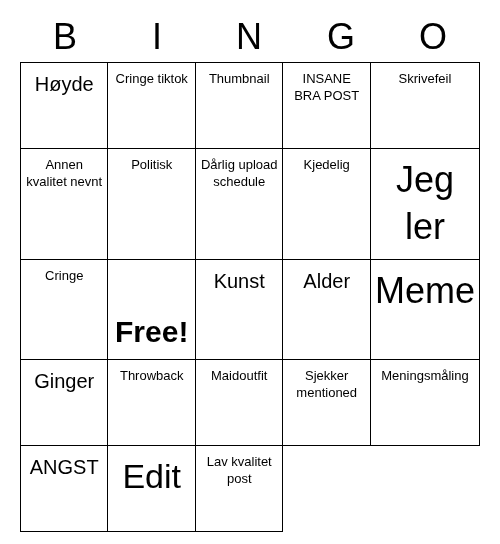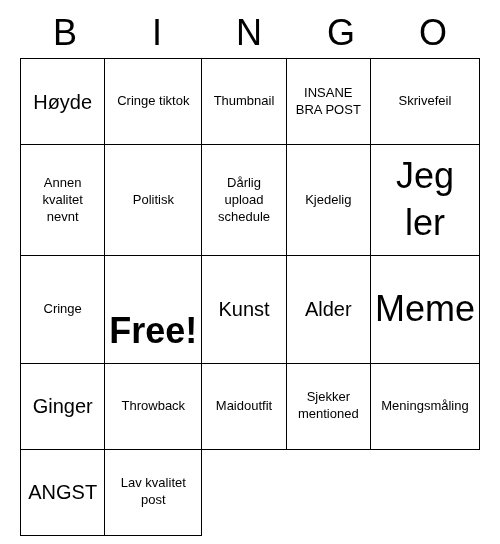--- a/index.html
+++ b/index.html
@@ -40,21 +40,21 @@
       display: grid;
       grid-template-columns: repeat(5, 1fr);
       border-top: 1.5px solid #000;
       border-left: 1.5px solid #000;
     }
 
     .bingo-cell {
       border-right: 1.5px solid #000;
       border-bottom: 1.5px solid #000;
       display: flex;
-      align-items: center;
+      align-items: flex-start;
       justify-content: center;
       text-align: center;
       padding: 8px 4px;
       min-height: 86px;
     }
 
     .bingo-cell span {
       font-size: 13px;
       line-height: 1.3;
     }
@@ -68,21 +68,21 @@
       font-size: 34px;
       font-weight: normal;
     }
 
     .bingo-cell.medium span {
       font-size: 20px;
       font-weight: normal;
     }
 
     .bingo-cell.free span {
-      font-size: 36px;
+      font-size: 30px;
       font-weight: bold;
       margin-top: 44px;
     }
   </style>
 </head>
 <body>
 
 <div class="bingo-container">
   <div class="bingo-header">
     <div class="bingo-header-cell">B</div>
@@ -154,17 +154,20 @@
     <div class="bingo-cell normal">
         <span>Sjekker mentioned</span>
       </div>
 
     <div class="bingo-cell normal" style="font-size:11px;">
         <span>Meningsmåling</span>
       </div>
     <div class="bingo-cell medium">
         <span>ANGST</span>
       </div>
+    <div class="bingo-cell xlarge">
+        <span>Edit</span>
+      </div>
     <div class="bingo-cell normal">
         <span>Lav kvalitet post</span>
       </div>
   </div>
 </div>
 
 </body></html>

